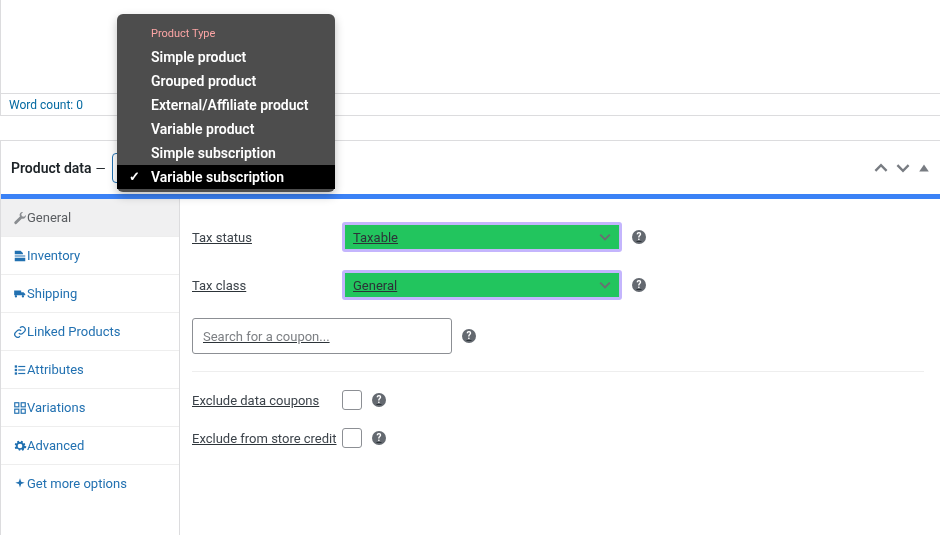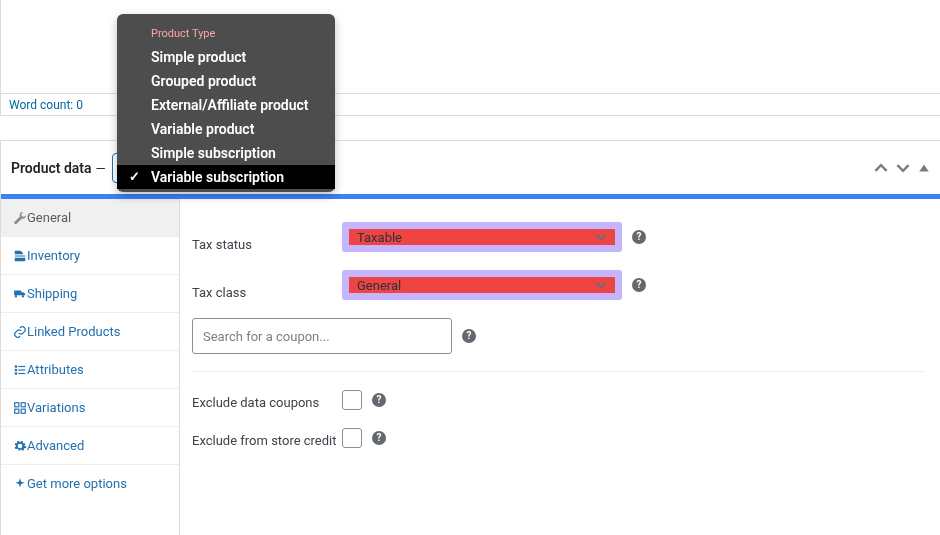--- a/index.html
+++ b/index.html
@@ -129,44 +129,45 @@
   }
   .side li.active .side-label { color:#5a5d61; }
 
   
   .form {
     flex: 1;
     padding: 14px 16px 14px 12px;
   }
   .row {
     display: flex;
-    align-items: flex-end;
+    align-items: center;
     padding: 9px 0;
+    text-decoration: underline;
   }
   .row-sep {
     border-top: 1px solid #eee;
     margin-top: 8px;
     padding-top: 18px;
   }
   .row-label {
     width: 150px;
     color: #3c434a;
     font-size: 13px;
   }
   .row-field {
     display: flex;
     align-items: center;
     gap: 10px;
   }
   .select {
     width: 280px;
     height: 30px;
-    border: 7px solid #c4b5fd;
+    border: 3px solid #c4b5fd;
     border-radius: 3px;
-    background: #ef4444;
+    background: #22c55e;
     display: flex;
     align-items: center;
     justify-content: space-between;
     padding: 0 8px;
     box-sizing: border-box;
     font-size: 13px;
     color: #2c3338;
   }
   .select-caret svg { display:block; }
   .textinput {

